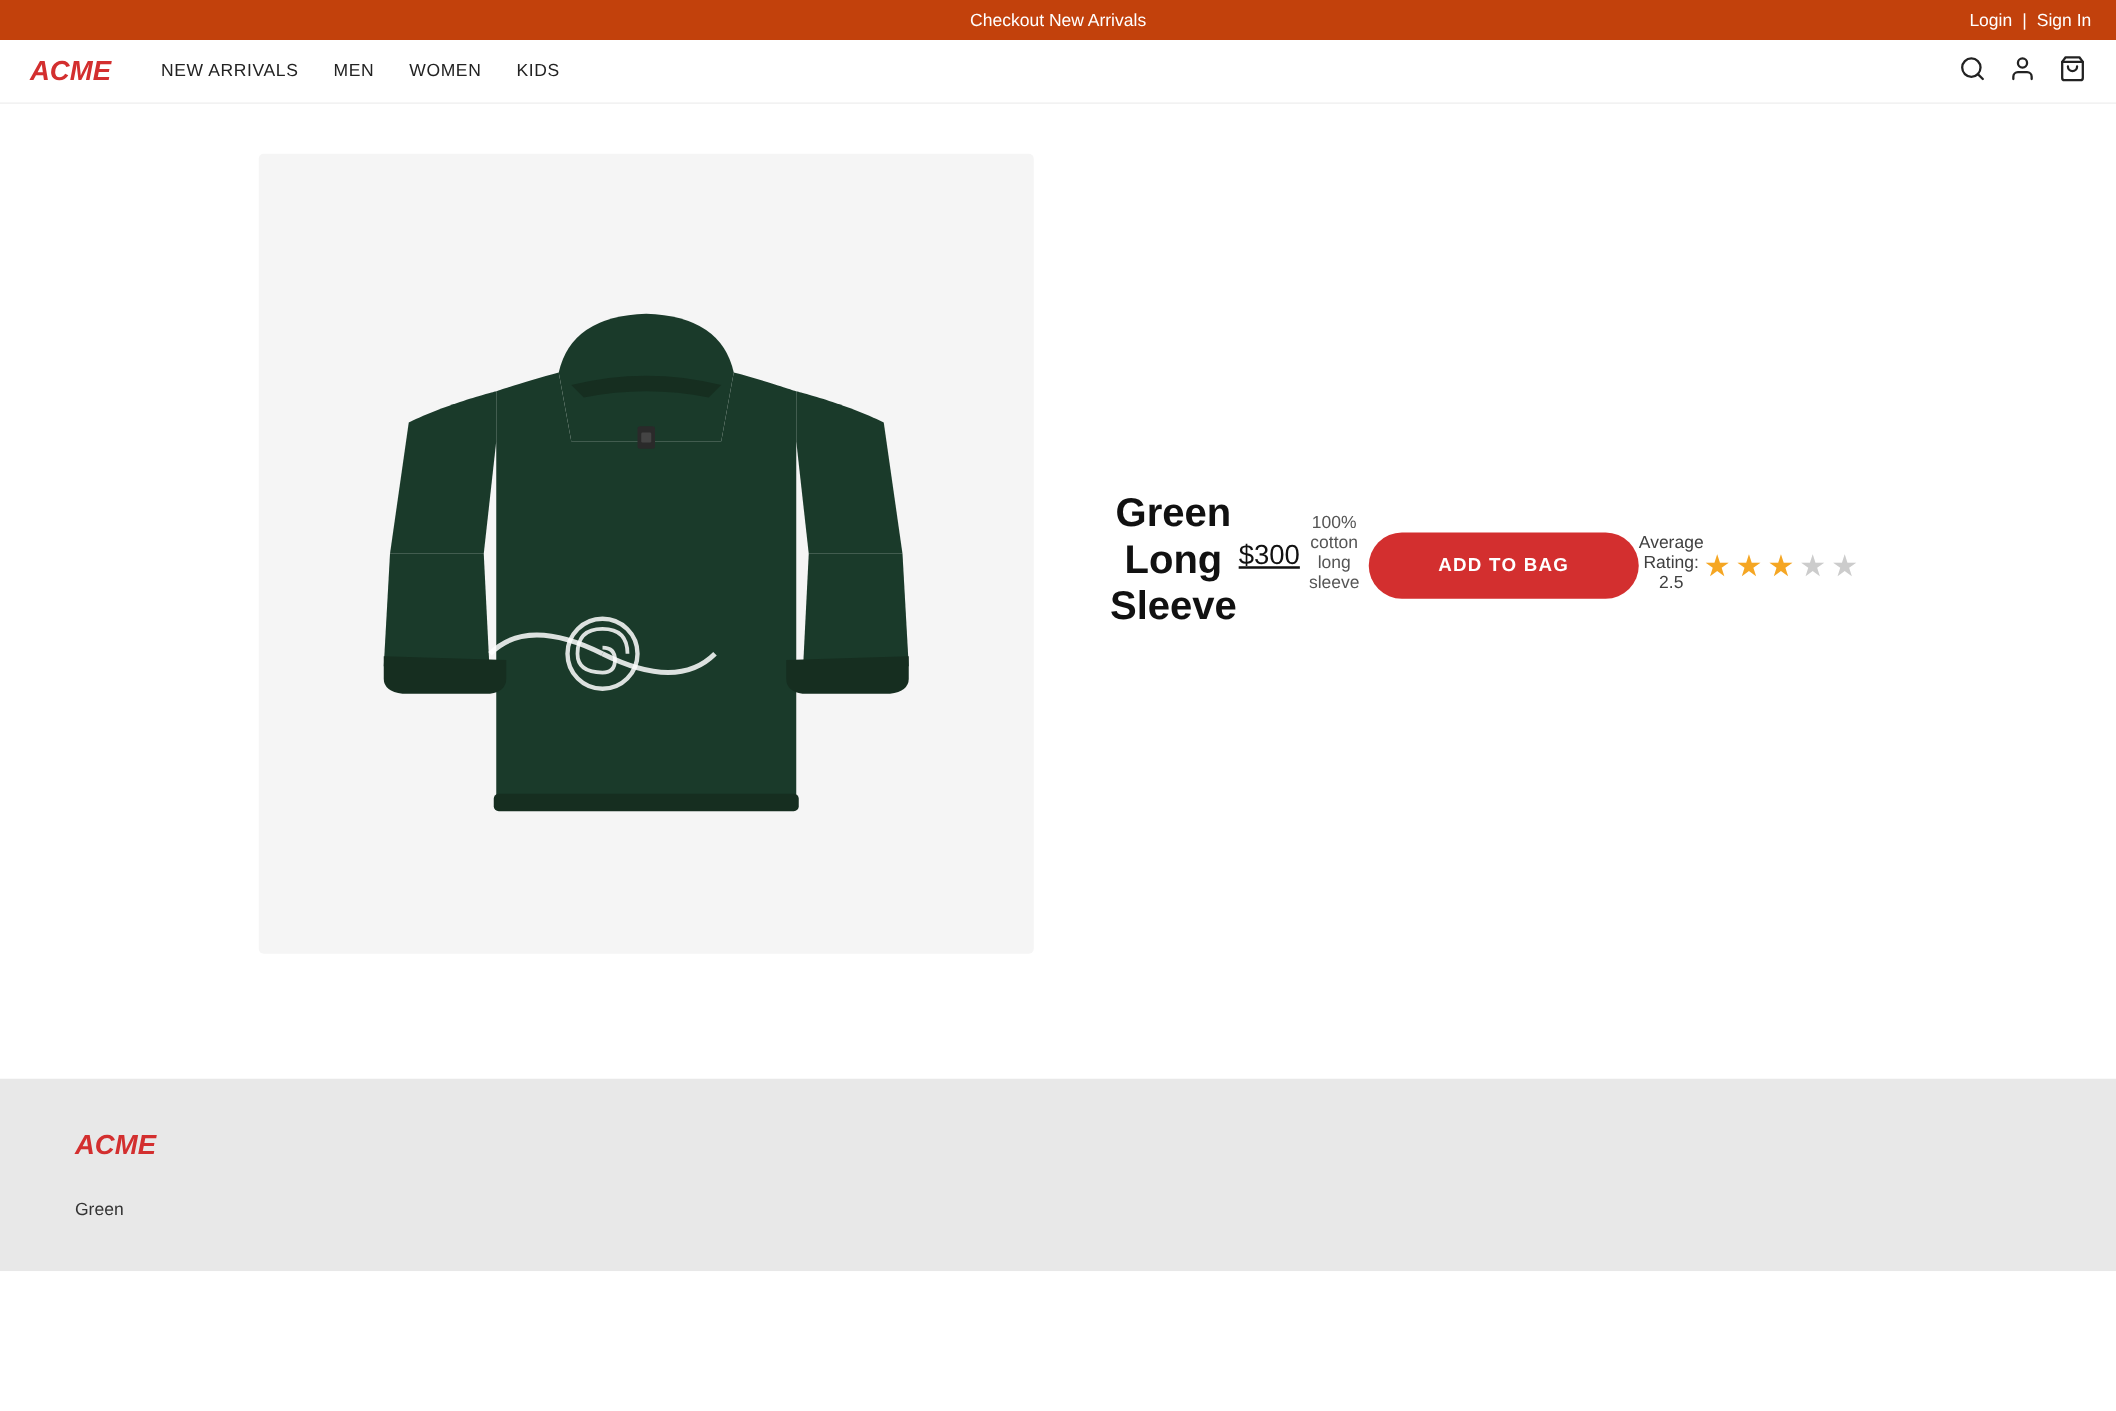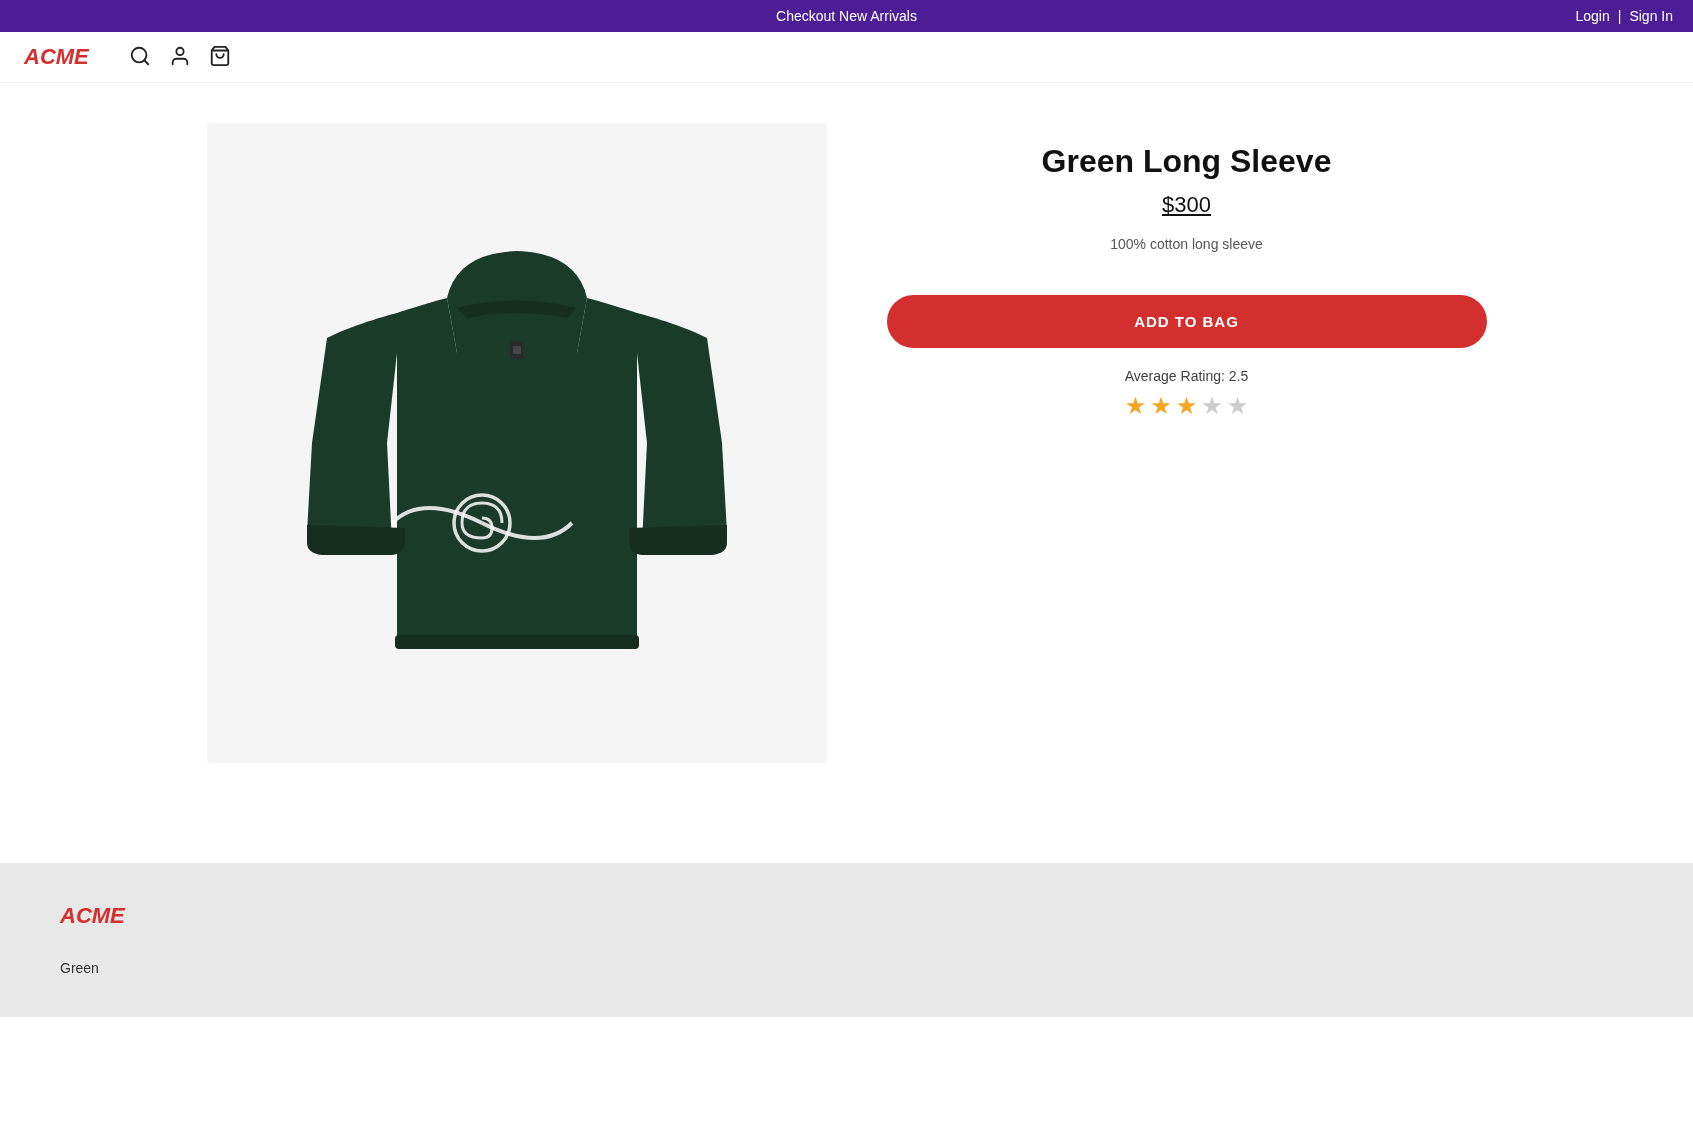--- a/index.html
+++ b/index.html
@@ -1,20 +1,20 @@
 <!DOCTYPE html>
 <html><head>
   <meta charset="utf-8">
   <style>
     * { margin: 0; padding: 0; box-sizing: border-box; }
     body { font-family: Arial, Helvetica, sans-serif; background: #fff; color: #222; }
 
     
     .top-banner {
-      background: #4c1d95;
+      background: #c2410c;
       color: #fff;
       text-align: center;
       padding: 8px 0;
       font-size: 14px;
       position: relative;
     }
     .top-banner-actions {
       position: absolute;
       right: 20px;
       top: 50%;
@@ -96,21 +96,21 @@
     }
     .product-image-svg {
       width: 520px;
       height: 580px;
     }
 
     
     .product-details {
       flex: 1;
       display: flex;
-      flex-direction: column;
+      flex-direction: row;
       align-items: center;
       padding-top: 20px;
     }
     .product-title {
       font-size: 32px;
       font-weight: bold;
       color: #111;
       margin-bottom: 12px;
       text-align: center;
     }
@@ -186,20 +186,26 @@
   <span>Checkout New Arrivals</span>
   <div class="top-banner-actions">
     <a href="#">Login</a>
     <span>|</span>
     <a href="#">Sign In</a>
   </div>
 </div>
 
 <nav class="navbar">
   <a class="logo" href="#">ACME</a>
+  <ul class="nav-links">
+    <li><a href="#">NEW ARRIVALS</a></li>
+    <li><a href="#">MEN</a></li>
+    <li><a href="#">WOMEN</a></li>
+    <li><a href="#">KIDS</a></li>
+  </ul>
   <div class="nav-icons">
     <span class="nav-icon">
       <svg width="22" height="22" viewBox="0 0 24 24" fill="none" stroke="#222" stroke-width="2" stroke-linecap="round" stroke-linejoin="round">
         <circle cx="11" cy="11" r="8"></circle>
           <line x1="21" y1="21" x2="16.65" y2="16.65"></line>
       </svg>
     </span>
     <span class="nav-icon">
       <svg width="22" height="22" viewBox="0 0 24 24" fill="none" stroke="#222" stroke-width="2" stroke-linecap="round" stroke-linejoin="round">
         <path d="M20 21v-2a4 4 0 0 0-4-4H8a4 4 0 0 0-4 4v2"></path>

